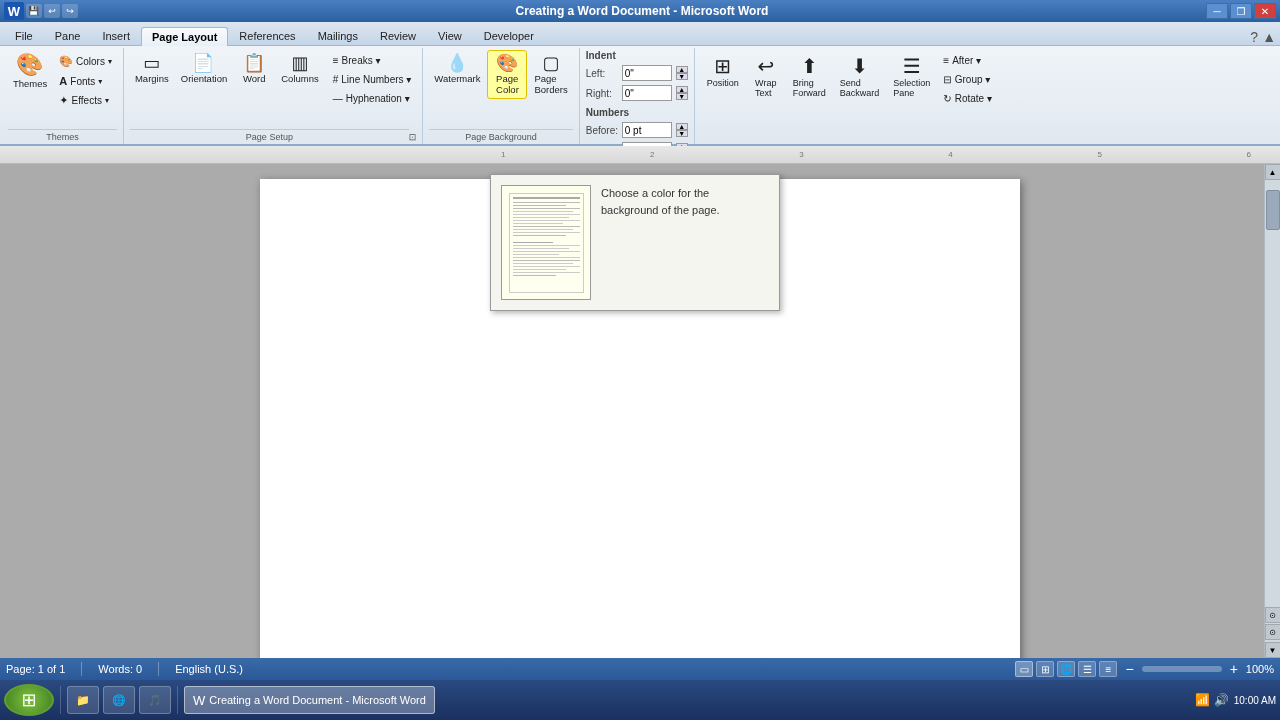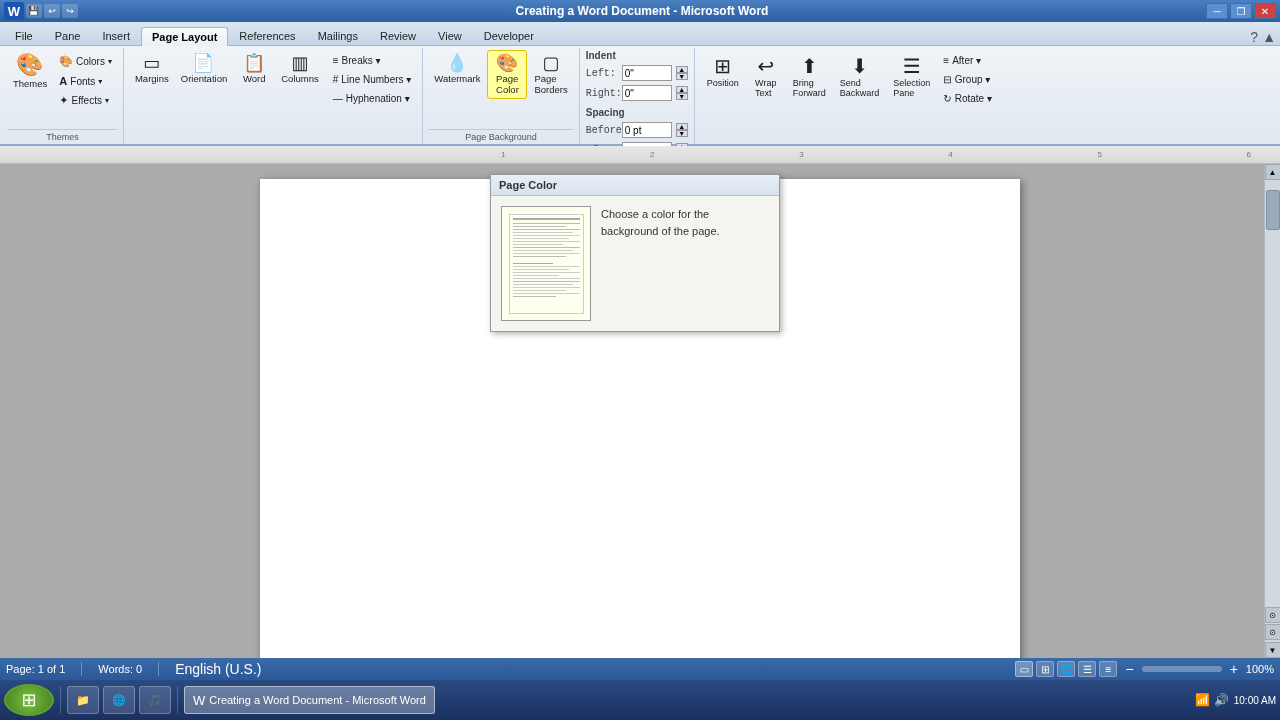--- a/index.html
+++ b/index.html
@@ -79,21 +79,21 @@
 
     
     .ribbon-btn.highlighted, .ribbon-btn-small.highlighted {
       background: #ffffa0; border-color: #e0c000;
     }
 
     
     .indent-row {
       display: flex; align-items: center; gap: 4px; font-size: 10px; margin-bottom: 2px;
     }
-    .indent-label { width: 32px; color: #444; font-family: Liberation Mono, monospace; }
+    .indent-label { width: 32px; color: #444; }
     .indent-input {
       width: 50px; height: 16px; border: 1px solid #999; font-size: 10px; padding: 0 2px;
       background: white;
     }
     .spinner-pair { display: flex; flex-direction: column; }
     .spinner-btn { width: 12px; height: 7px; background: #dde; border: 1px solid #999; font-size: 7px; line-height: 1; cursor: pointer; display: flex; align-items: center; justify-content: center; }
 
     
     .arrange-btn {
       display: flex; flex-direction: column; align-items: center;
@@ -278,20 +278,24 @@
           <div class="ribbon-btn-small">
             <span>#</span>
             <span>Line Numbers ▾</span>
           </div>
           <div class="ribbon-btn-small">
             <span>—</span>
             <span>Hyphenation ▾</span>
           </div>
         </div>
       </div>
+      <div class="ribbon-group-label-row">
+        <div class="ribbon-group-label">Page Setup</div>
+        <div style="font-size:9px;cursor:pointer;color:#555;">⊡</div>
+      </div>
     </div>
 
     <div class="ribbon-group">
       <div class="ribbon-group-content">
         <div class="ribbon-btn">
           <div class="btn-icon-sm" style="font-size:18px;opacity:0.5;">💧</div>
           <div>Watermark</div>
         </div>
         <div class="ribbon-btn highlighted" style="background:#ffffa0;border:1px solid #e0c000;">
           <div class="btn-icon-sm" style="font-size:18px;">🎨</div>
@@ -317,21 +321,21 @@
           </div>
         </div>
         <div class="indent-row">
           <span class="indent-label">Right:</span>
           <input class="indent-input" type="text" value="0&quot;" style="">
           <div class="spinner-pair">
             <div class="spinner-btn">▲</div>
             <div class="spinner-btn">▼</div>
           </div>
         </div>
-        <div style="font-size:10px;font-weight:bold;color:#444;padding-bottom:2px;padding-top:2px;">Spacing</div>
+        <div style="font-size:10px;font-weight:bold;color:#444;padding-bottom:2px;padding-top:2px;">Numbers</div>
         <div class="indent-row">
           <span class="indent-label">Before:</span>
           <input class="indent-input" type="text" value="0 pt" style="">
           <div class="spinner-pair">
             <div class="spinner-btn">▲</div>
             <div class="spinner-btn">▼</div>
           </div>
         </div>
         <div class="indent-row">
           <span class="indent-label">After:</span>
@@ -407,21 +411,20 @@
 
   <div class="main-content" style="flex:1;position:relative;">
 
     <div class="doc-container">
 
       <div id="page" style="position:relative;">
         
       </div>
 
       <div id="tooltip-popup" style="position:absolute;top:10px;left:490px;">
-        <div class="popup-title">Page Color</div>
         <div class="popup-body">
           <div class="popup-preview">
 
             <div style="width:75px;height:100px;background:#fffff0;border:1px solid #ccc;padding:3px;display:flex;flex-direction:column;gap:2px;overflow:hidden;">
               <div style="height:2px;background:#aaa;margin-bottom:1px;"></div>
               <div style="height:1px;background:#bbb;"></div>
               <div style="height:1px;background:#bbb;width:80%;"></div>
               <div style="height:1px;background:#bbb;"></div>
               <div style="height:1px;background:#ccc;width:90%;"></div>
               <div style="height:1px;background:#ccc;"></div>
@@ -465,21 +468,21 @@
       <div class="scroll-btn">▼</div>
     </div>
 
   </div>
 
   <div id="status-bar">
     <div style="color:white;font-size:11px;">Page: 1 of 1</div>
     <div class="status-sep"></div>
     <div style="color:white;font-size:11px;">Words: 0</div>
     <div class="status-sep"></div>
-    <div style="color:white;font-size:14px;">English (U.S.)</div>
+    <div style="color:white;font-size:11px;">English (U.S.)</div>
     <div class="status-right">
       <div style="display:flex;gap:3px;">
         <div style="width:18px;height:16px;background:rgba(255,255,255,0.3);border:1px solid rgba(255,255,255,0.4);border-radius:2px;display:flex;align-items:center;justify-content:center;font-size:10px;cursor:pointer;">▭</div>
         <div style="width:18px;height:16px;background:rgba(255,255,255,0.2);border:1px solid rgba(255,255,255,0.3);border-radius:2px;display:flex;align-items:center;justify-content:center;font-size:10px;cursor:pointer;">⊞</div>
         <div style="width:18px;height:16px;background:rgba(255,255,255,0.2);border:1px solid rgba(255,255,255,0.3);border-radius:2px;display:flex;align-items:center;justify-content:center;font-size:10px;cursor:pointer;">🌐</div>
         <div style="width:18px;height:16px;background:rgba(255,255,255,0.2);border:1px solid rgba(255,255,255,0.3);border-radius:2px;display:flex;align-items:center;justify-content:center;font-size:10px;cursor:pointer;">☰</div>
         <div style="width:18px;height:16px;background:rgba(255,255,255,0.2);border:1px solid rgba(255,255,255,0.3);border-radius:2px;display:flex;align-items:center;justify-content:center;font-size:10px;cursor:pointer;">≡</div>
       </div>
       <div style="cursor:pointer;color:white;font-size:14px;">−</div>
       <div class="zoom-slider"></div>

